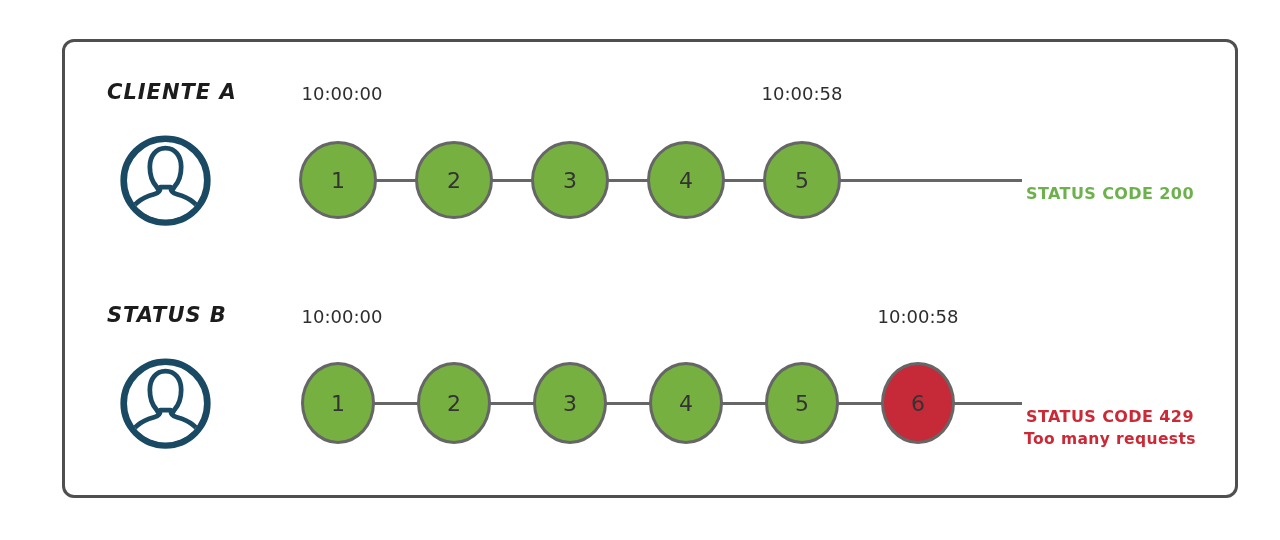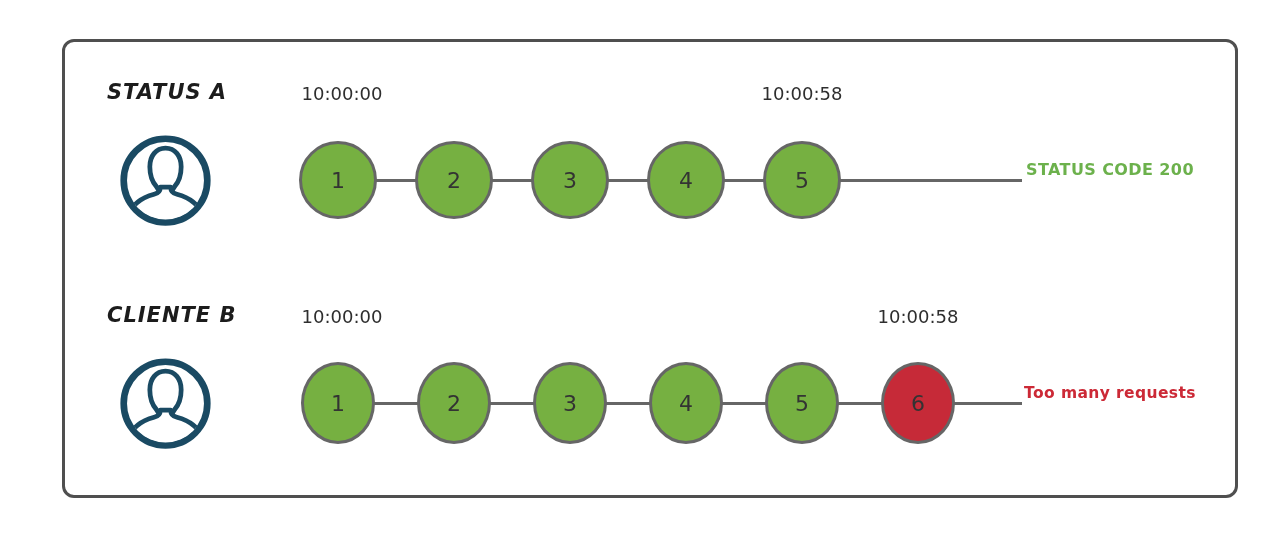--- a/index.html
+++ b/index.html
@@ -23,30 +23,30 @@
   .track{position:absolute;height:3px;background:#666666;}
   .node{
     position:absolute;border:3px solid #666666;border-radius:50%;
     box-sizing:border-box;display:flex;align-items:center;justify-content:center;
     font-size:22px;color:#333333;transform:translate(-50%,-50%);
     font-family:"DejaVu Sans",sans-serif;
   }
   .status{
     position:absolute;width:220px;text-align:center;font-size:16px;
     font-weight:700;line-height:22px;transform:translateX(-50%);
-    letter-spacing:0.4px;white-space:nowrap;
+    letter-spacing:0.4px;white-space:nowrap;margin-top:24px;
   }
   .status .line2{font-size:15.5px;}
 </style>
 </head>
 <body>
 
 <div class="canvas" id="diagram">
   <div class="frame"></div>
-<div class="client-label" style="left: 107px; top: 80px;">STATUS A</div>
+<div class="client-label" style="left: 107px; top: 80px;">CLIENTE A</div>
     <svg viewBox="0 0 100 100" class="avatar" style="left: 118px; top: 132.5px;">
       <defs>
         <clipPath id="avclip">
           <circle cx="50" cy="50" r="41"></circle>
         </clipPath>
       </defs>
       <circle cx="50" cy="50" r="44" fill="#ffffff" stroke="#1a4a63" stroke-width="7"></circle>
       <g clip-path="url(#avclip)" stroke="#1a4a63" stroke-width="5" fill="#ffffff" stroke-linejoin="round">
         <path d="M50 16 C40 16 33.5 24 33.5 35.5 C33.5 45 36.5 52 40.5 56.5 C43 59.5 44.5 62 44.5 66 L55.5 66 C55.5 62 57 59.5 59.5 56.5 C63.5 52 66.5 45 66.5 35.5 C66.5 24 60 16 50 16 Z"></path>
         <path d="M8 98 C10 77 23 68.5 38 64.5 C42.5 63.3 44.5 61 44.5 57 L55.5 57 C55.5 61 57.5 63.3 62 64.5 C77 68.5 90 77 92 98 Z"></path>
@@ -66,21 +66,21 @@
     </div>
     <div class="node" style="left: 686px; top: 180px; width: 78px; height: 78px; background: rgb(118, 176, 65);">
       <span>4</span>
     </div>
     <div class="node" style="left: 802px; top: 180px; width: 78px; height: 78px; background: rgb(118, 176, 65);">
       <span>5</span>
     </div>
     <div class="status" style="left: 1110px; top: 159px; color: rgb(108, 177, 76);">
       <div class="line1">STATUS CODE 200</div>
     </div>
-    <div class="client-label" style="left: 107px; top: 303px;">CLIENTE B</div>
+    <div class="client-label" style="left: 107px; top: 303px;">STATUS B</div>
     <svg viewBox="0 0 100 100" class="avatar" style="left: 118px; top: 355.5px;">
       <defs>
         <clipPath id="avclip">
           <circle cx="50" cy="50" r="41"></circle>
         </clipPath>
       </defs>
       <circle cx="50" cy="50" r="44" fill="#ffffff" stroke="#1a4a63" stroke-width="7"></circle>
       <g clip-path="url(#avclip)" stroke="#1a4a63" stroke-width="5" fill="#ffffff" stroke-linejoin="round">
         <path d="M50 16 C40 16 33.5 24 33.5 35.5 C33.5 45 36.5 52 40.5 56.5 C43 59.5 44.5 62 44.5 66 L55.5 66 C55.5 62 57 59.5 59.5 56.5 C63.5 52 66.5 45 66.5 35.5 C66.5 24 60 16 50 16 Z"></path>
         <path d="M8 98 C10 77 23 68.5 38 64.5 C42.5 63.3 44.5 61 44.5 57 L55.5 57 C55.5 61 57.5 63.3 62 64.5 C77 68.5 90 77 92 98 Z"></path>
@@ -101,15 +101,16 @@
     <div class="node" style="left: 686px; top: 403px; width: 74px; height: 82px; background: rgb(118, 176, 65);">
       <span>4</span>
     </div>
     <div class="node" style="left: 802px; top: 403px; width: 74px; height: 82px; background: rgb(118, 176, 65);">
       <span>5</span>
     </div>
     <div class="node" style="left: 918px; top: 403px; width: 74px; height: 82px; background: rgb(198, 42, 56);">
       <span>6</span>
     </div>
     <div class="status" style="left: 1110px; top: 382px; color: rgb(204, 41, 54);">
+      <div class="line1">STATUS CODE 429</div>
       <div class="line2">Too many requests</div>
     </div>
   </div>
 
 </body></html>

